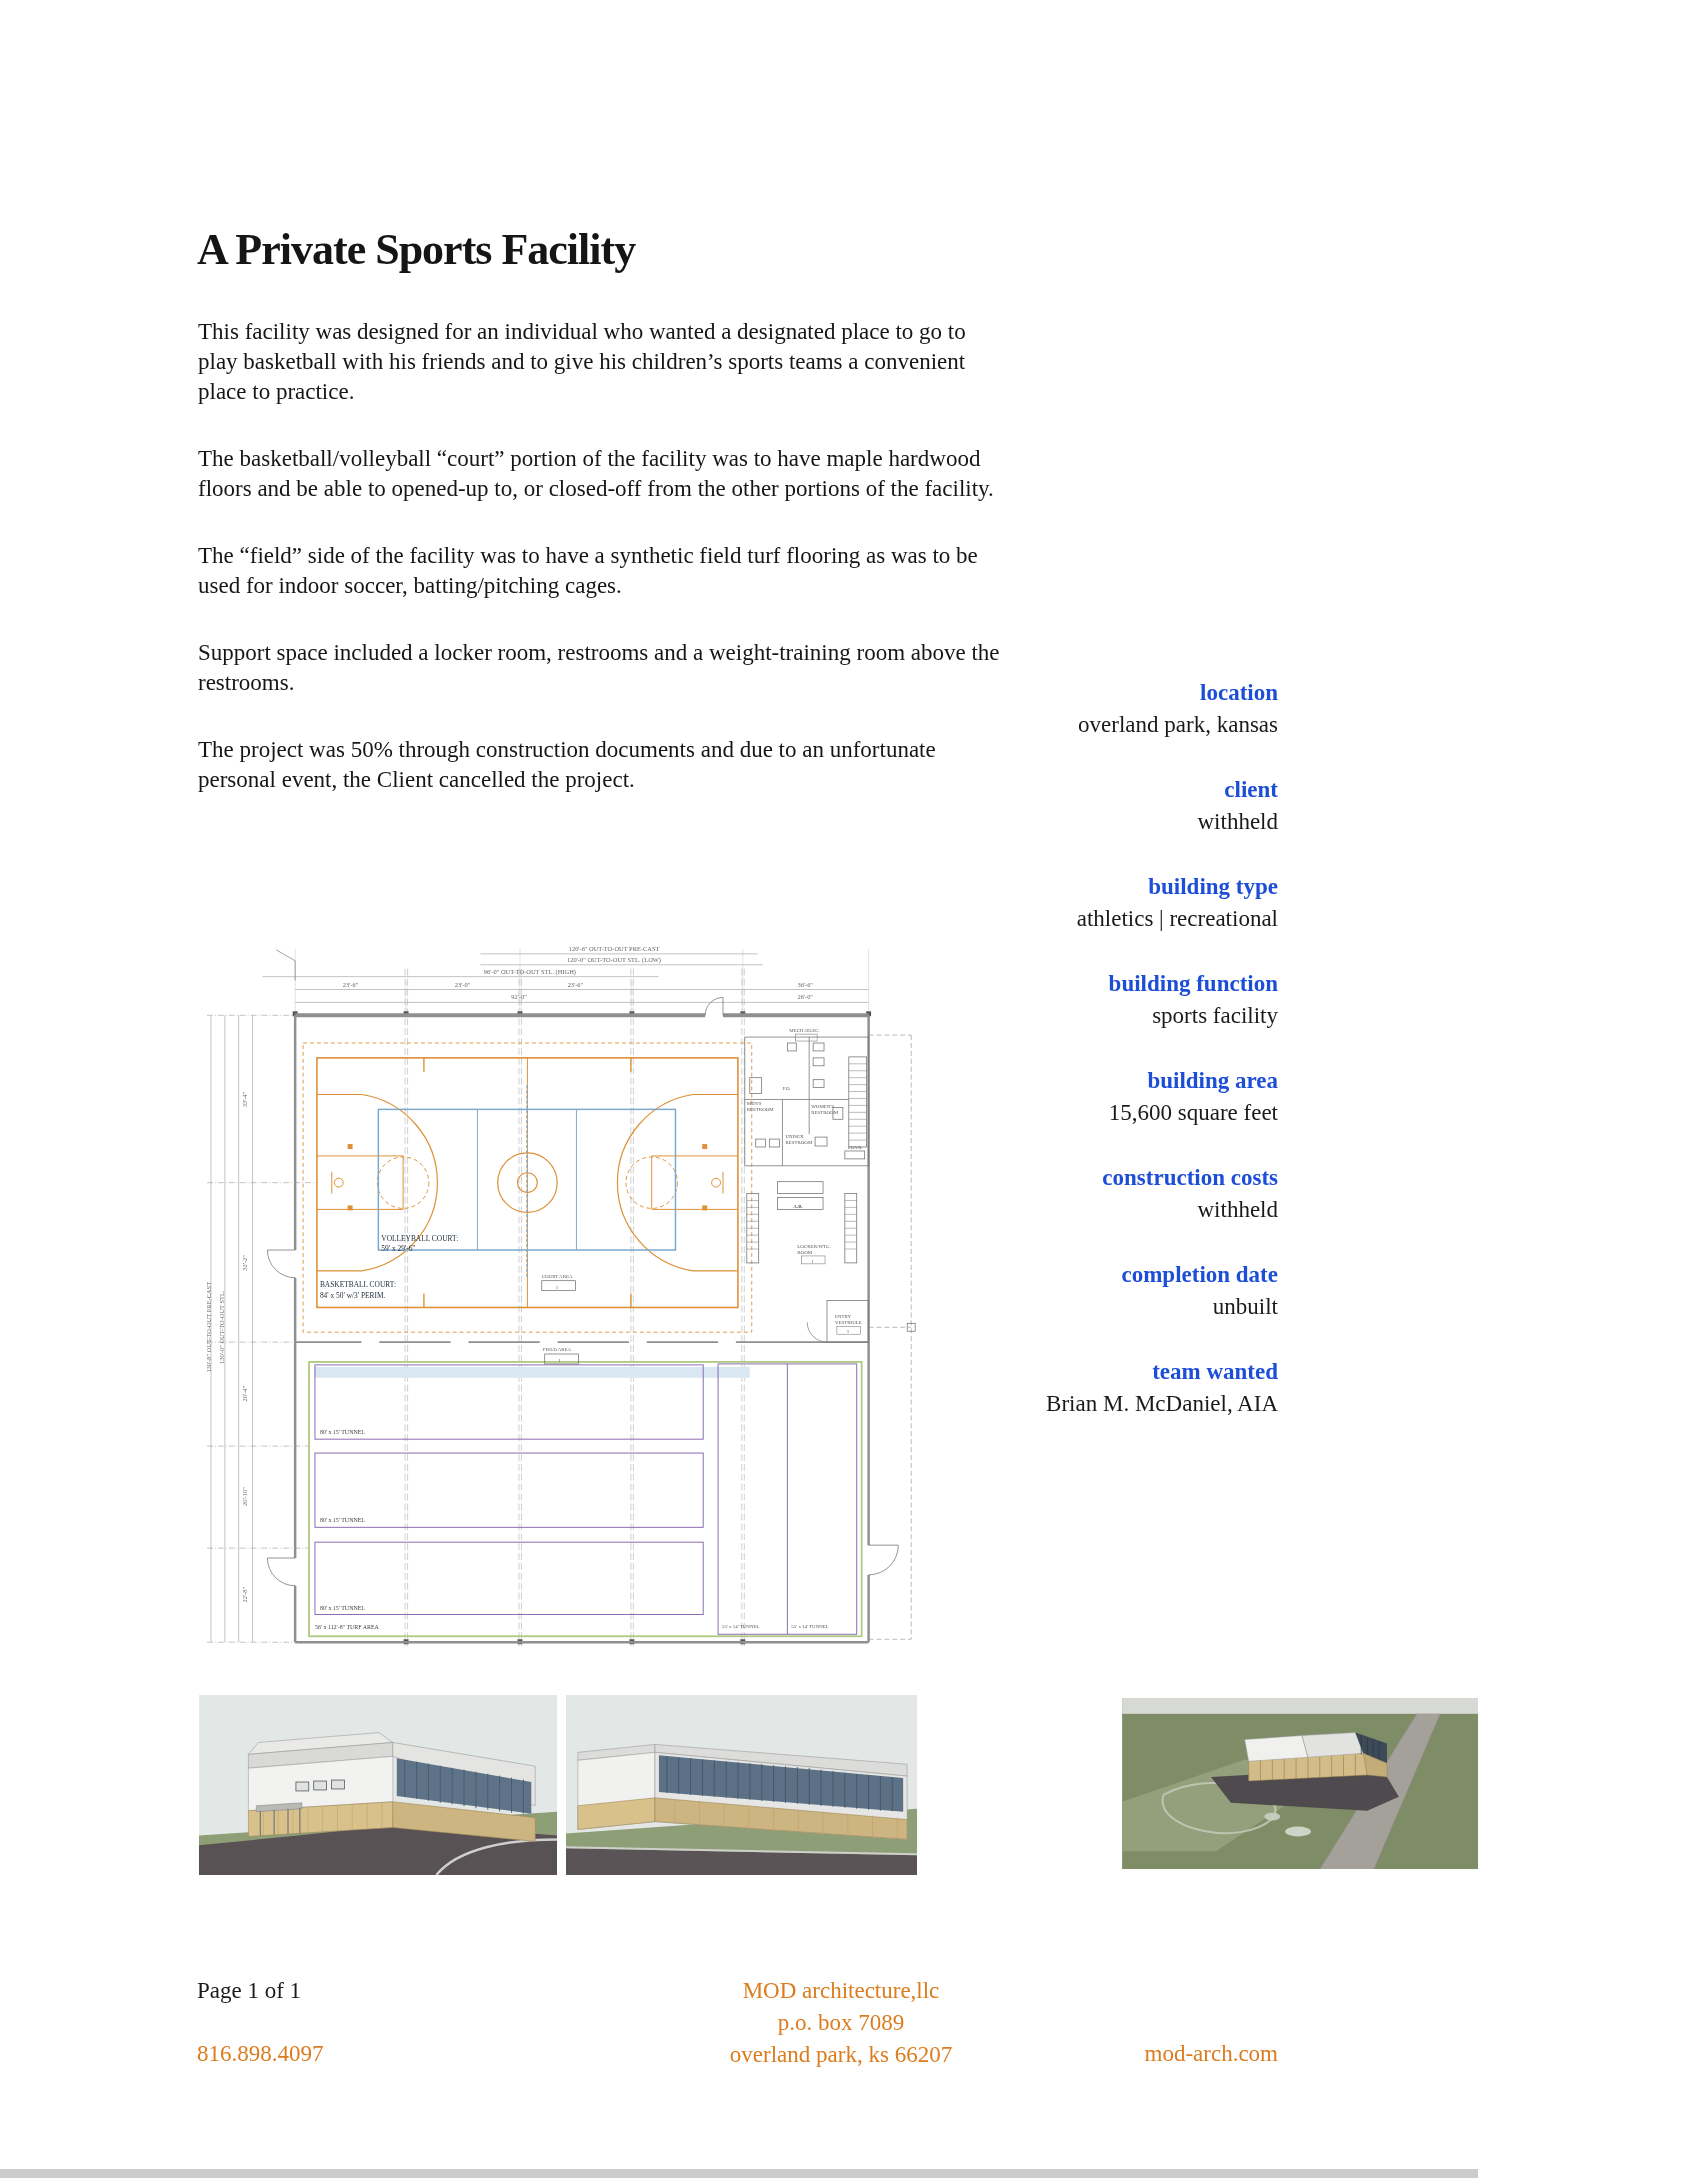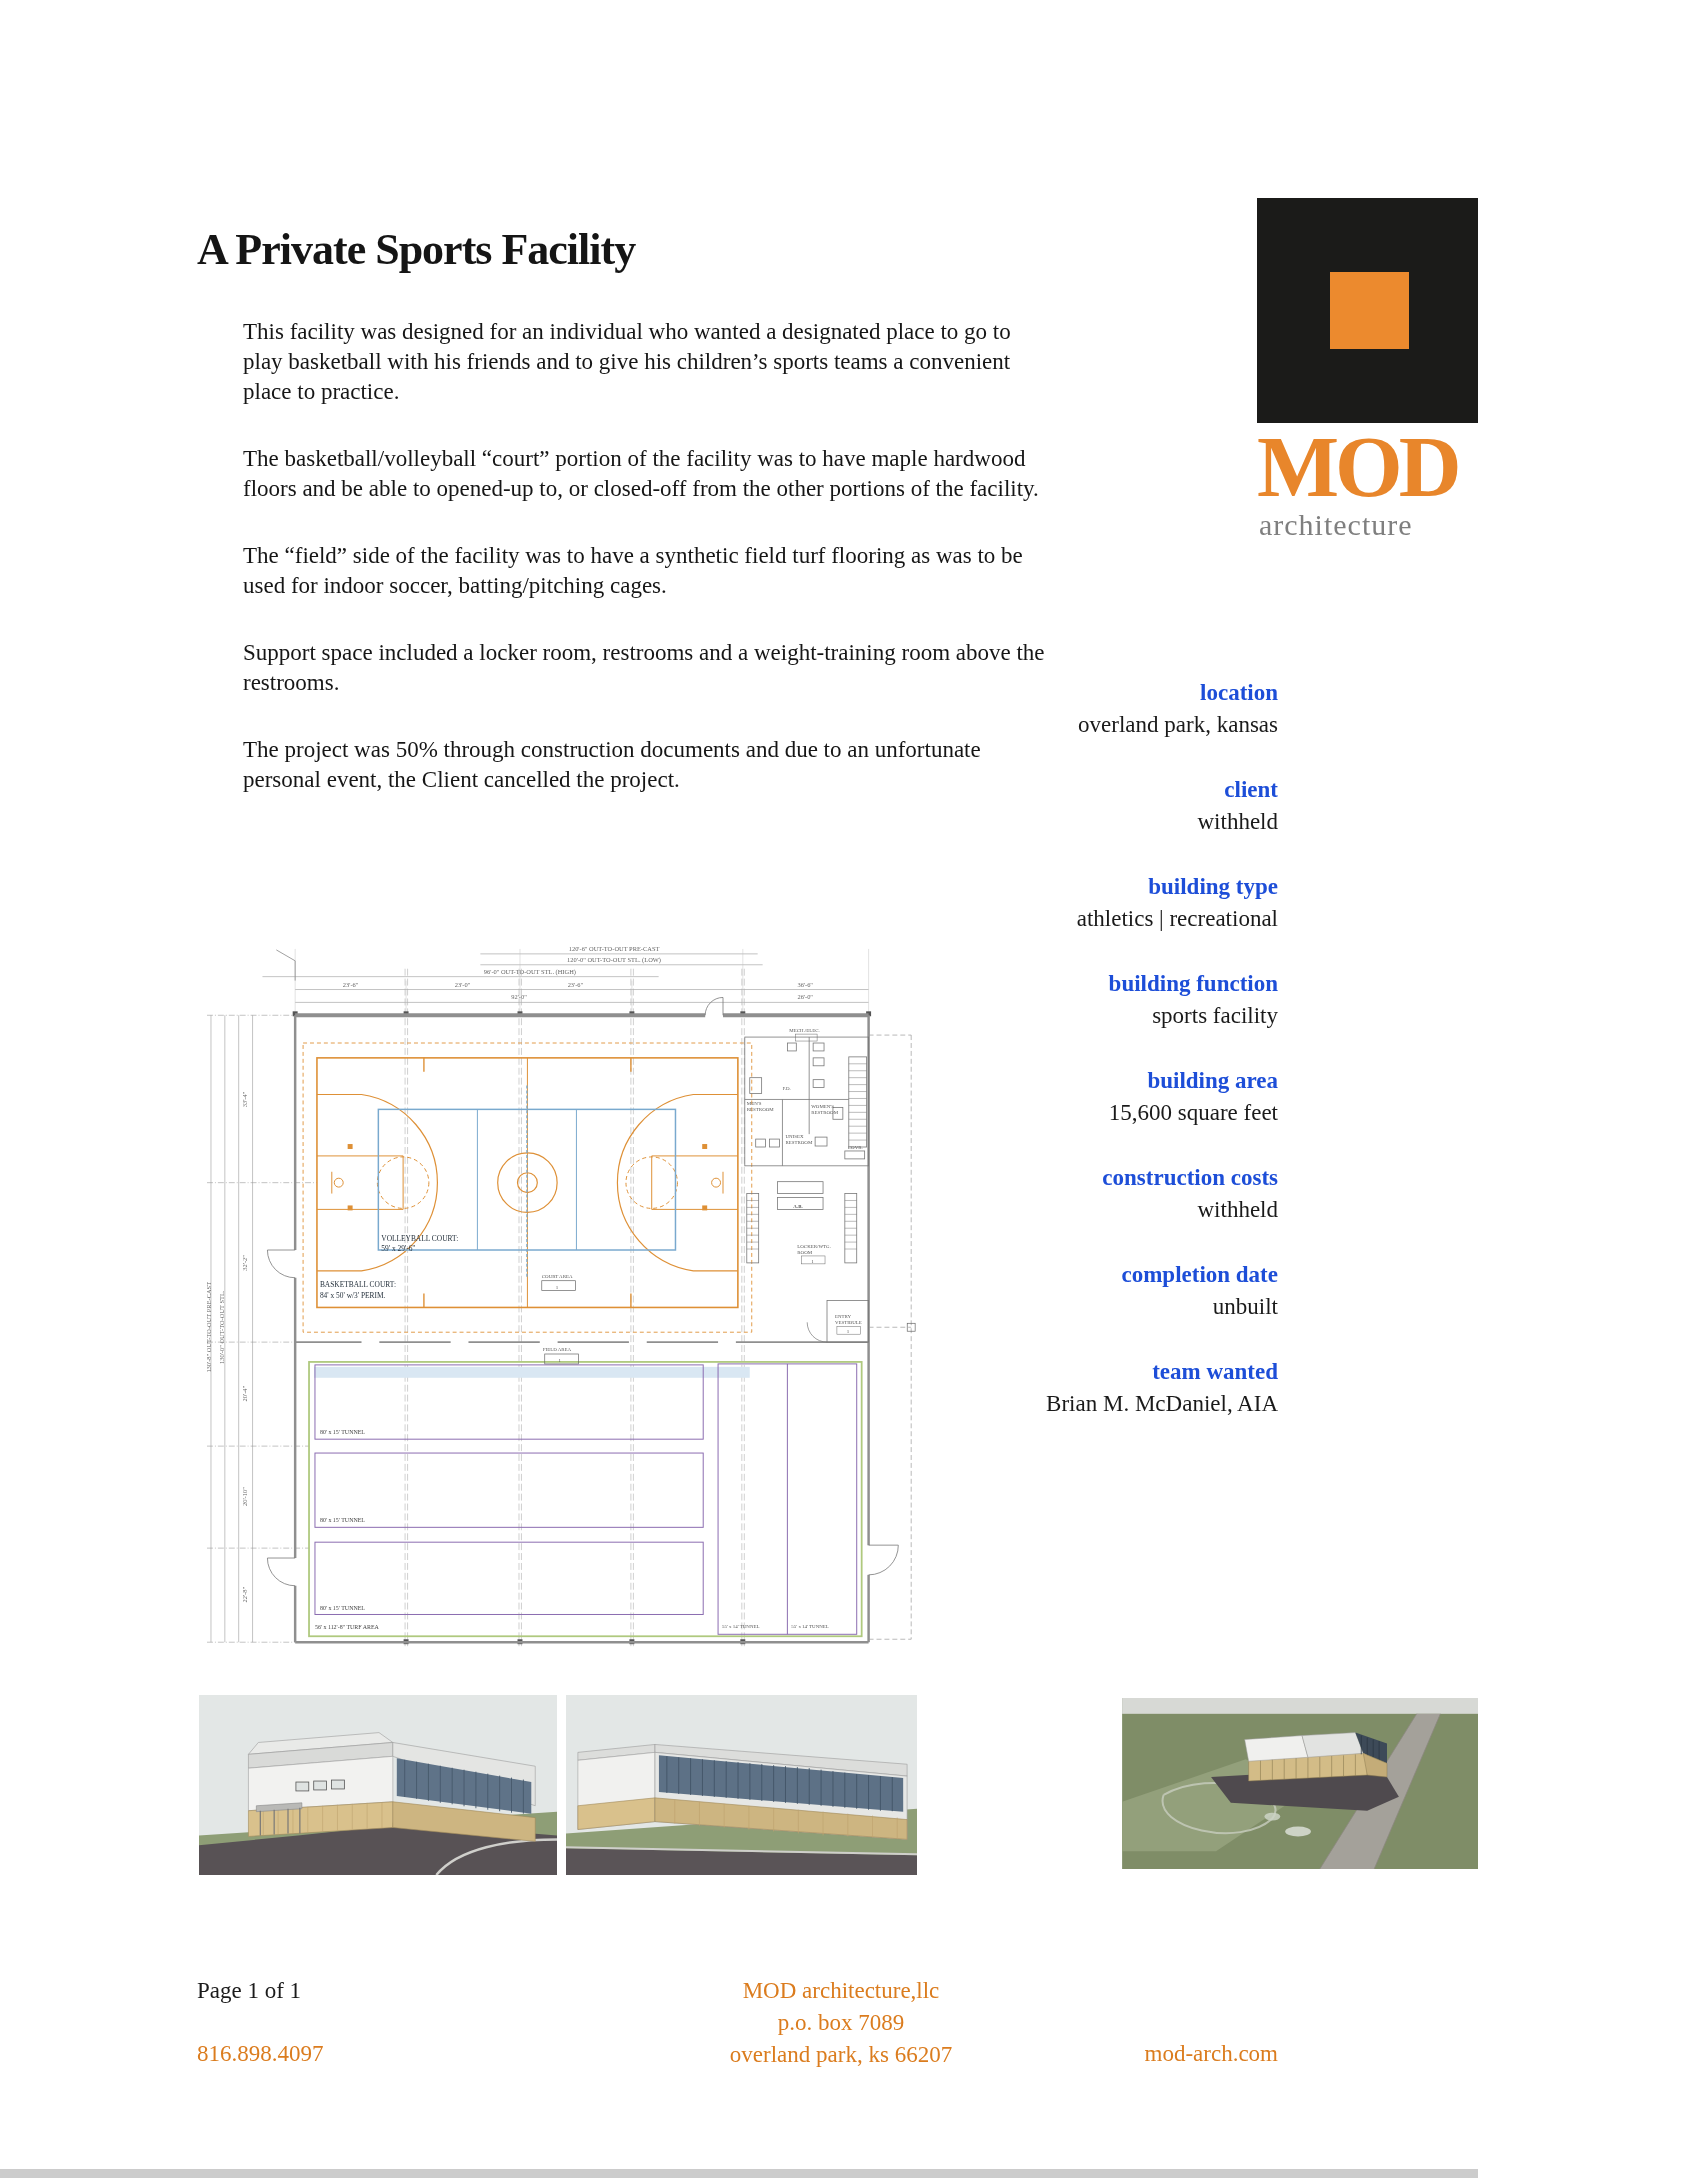--- a/index.html
+++ b/index.html
@@ -1,20 +1,20 @@
 <!DOCTYPE html>
 <html><head>
 <meta charset="utf-8">
 <style>
   html,body{margin:0;padding:0;background:#fff;}
   .page{position:relative;width:1478px;height:2178px;background:#ffffff;
         font-family:Liberation Serif, serif;color:#1b1b1b;overflow:hidden;}
   .title{position:absolute;left:197px;top:224px;font-size:44px;font-weight:bold;
          letter-spacing:-1px;color:#151515;}
-  .intro{position:absolute;left:198px;top:317px;width:807px;margin-left:45px;}
+  .intro{position:absolute;left:198px;top:317px;width:807px;}
   .intro p{margin:0 0 37px 0;font-size:23px;line-height:30px;color:#161616;}
   
   .logo{position:absolute;left:1257px;top:198px;width:226px;}
   .logo-black{position:relative;width:226px;height:225px;background:#1b1b19;}
   .logo-orange{position:absolute;left:73px;top:74px;width:79px;height:77px;background:#EC8A2E;}
   .logo-mod{margin-top:8px;font-size:87px;font-weight:bold;letter-spacing:-4px;
             line-height:71px;color:#E8862B;}
   .logo-arch{margin-top:6px;margin-left:2px;font-size:30px;letter-spacing:1px;color:#7F7F7F;}
   
   .details{position:absolute;right:200px;top:677px;text-align:right;}
@@ -44,27 +44,20 @@
   <div class="title">A Private Sports Facility</div>
 
   <div class="intro">
     <p>This facility was designed for an individual who wanted a designated place to go to play basketball with his friends and to give his children’s sports teams a convenient place to practice.</p>
     <p>The basketball/volleyball “court” portion of the facility was to have maple hardwood floors and be able to opened-up to, or closed-off from the other portions of the facility.</p>
     <p>The “field” side of the facility was to have a synthetic field turf flooring as was to be used for indoor soccer, batting/pitching cages.</p>
     <p>Support space included a locker room, restrooms and a weight-training room above the restrooms.</p>
     <p>The project was 50% through construction documents and due to an unfortunate personal event, the Client cancelled the project.</p>
   </div>
 
-  <div class="logo">
-    <div class="logo-black">
-      <div class="logo-orange"></div>
-    </div>
-    <div class="logo-mod">MOD</div>
-    <div class="logo-arch">architecture</div>
-  </div>
 
   <div class="details">
     <div class="detail">
       <div class="dlabel">location</div>
       <div class="dvalue">overland park, kansas</div>
     </div>
     <div class="detail">
       <div class="dlabel">client</div>
       <div class="dvalue">withheld</div>
     </div>

